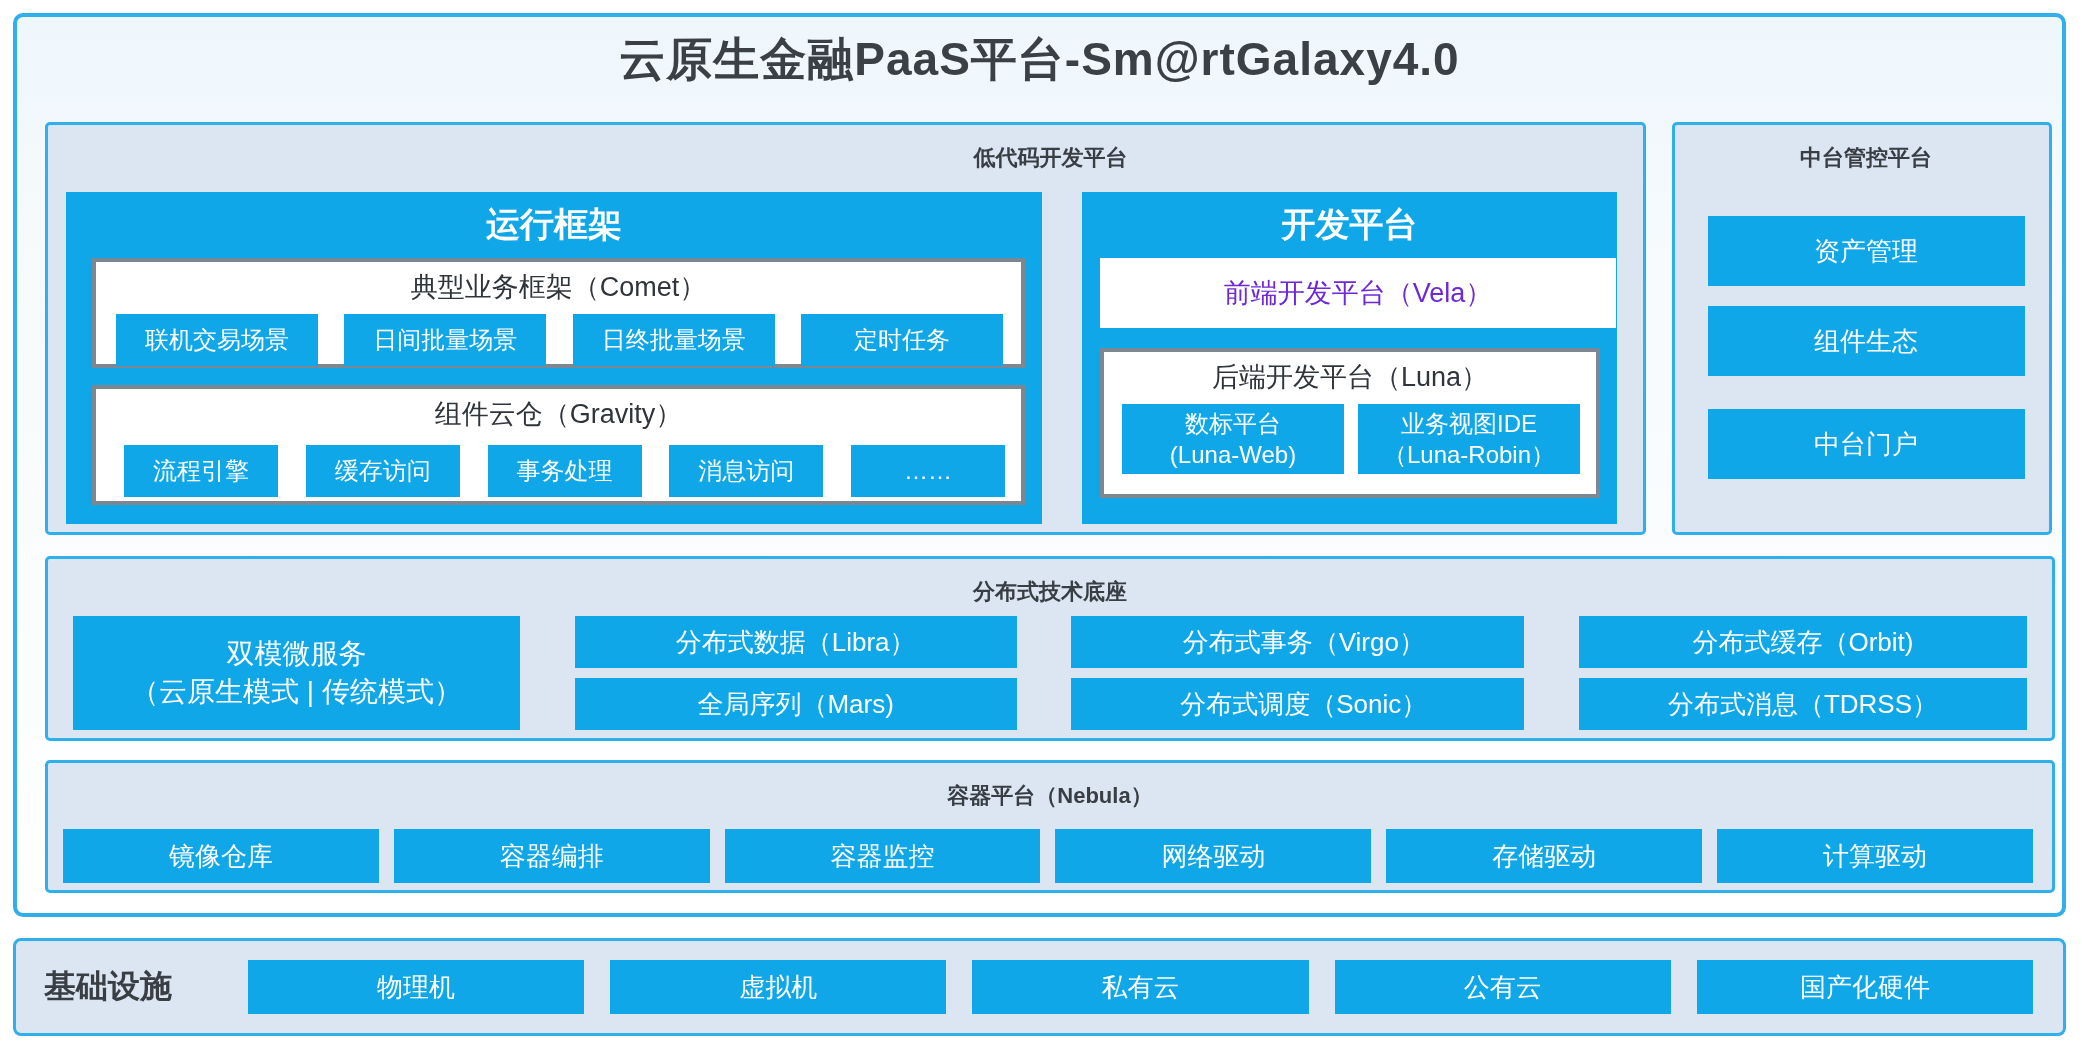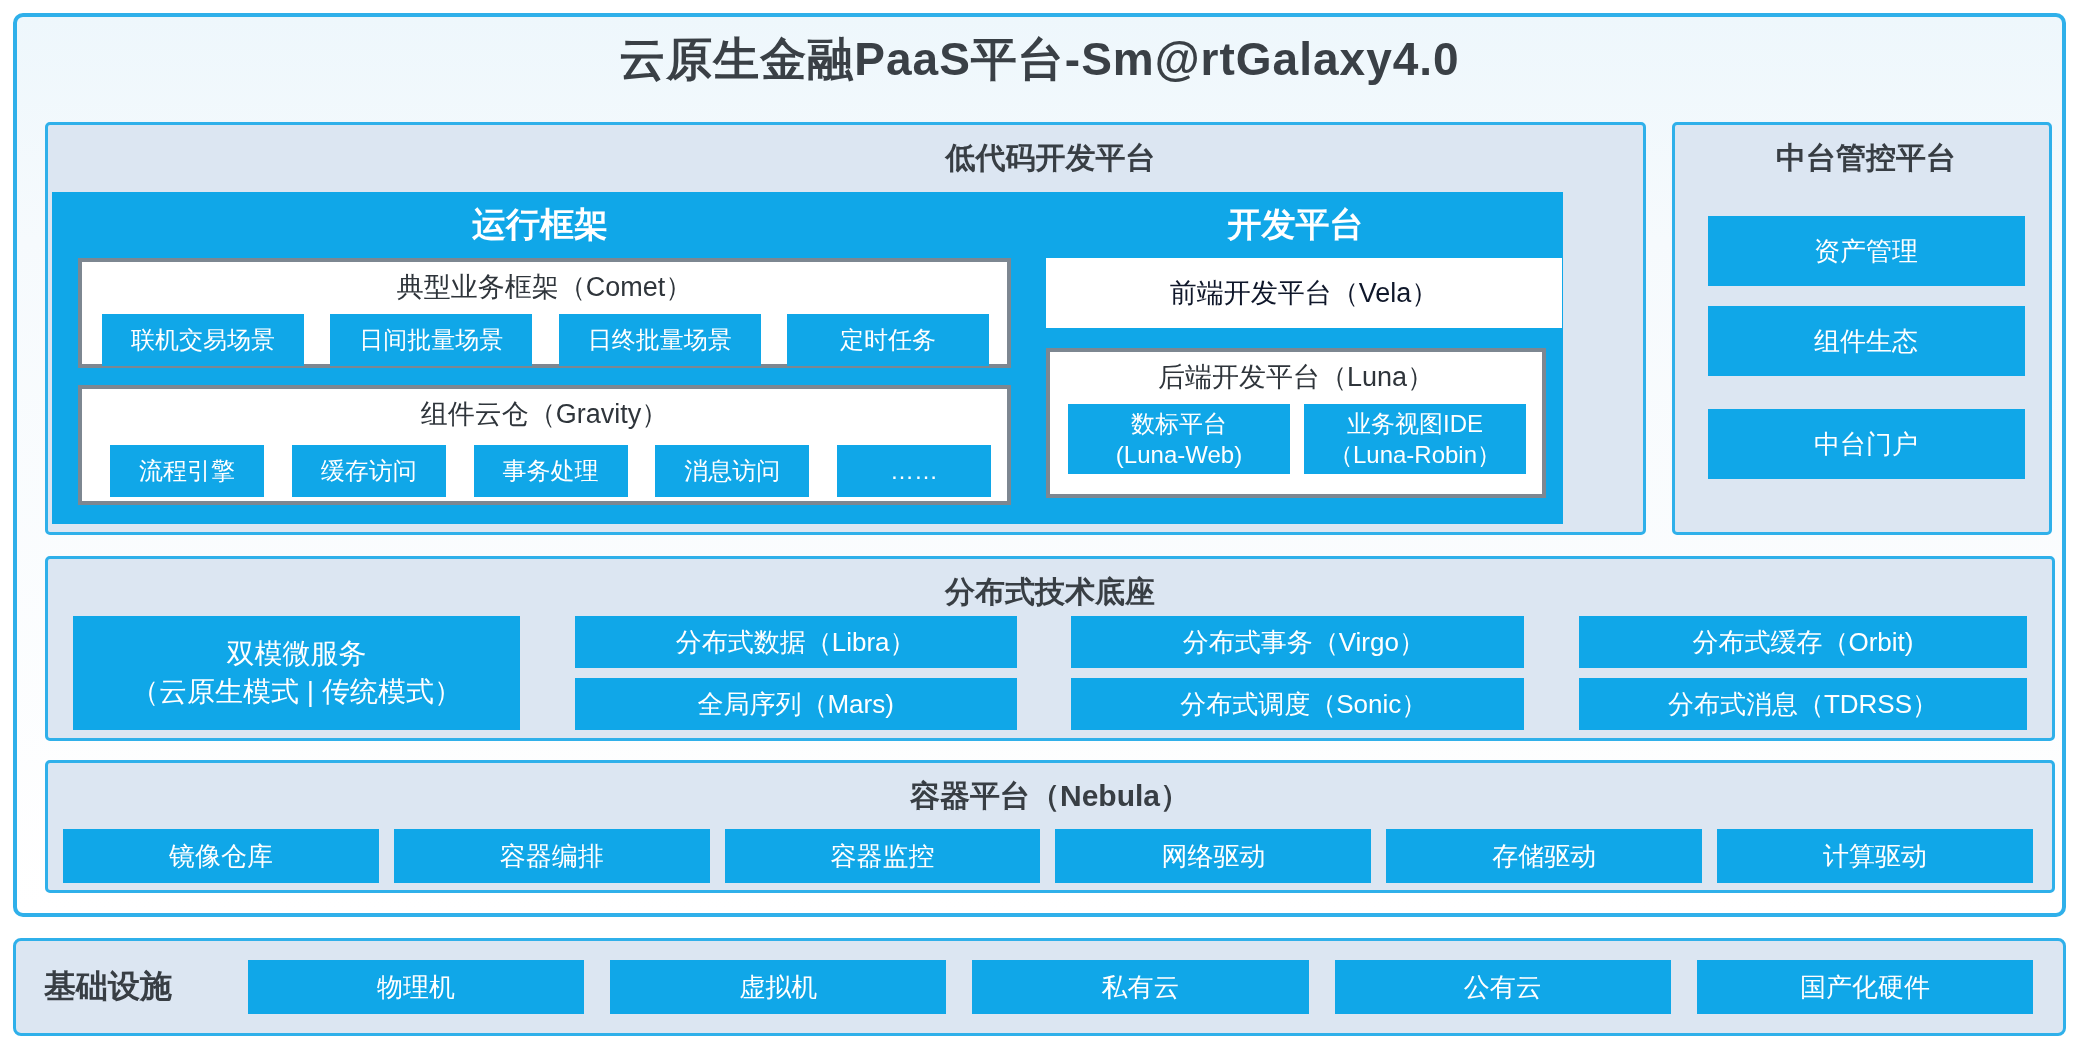--- a/index.html
+++ b/index.html
@@ -16,54 +16,54 @@
   .main-title{
     position:absolute;top:12px;left:0;width:100%;text-align:center;
     font-size:46px;font-weight:700;color:#3A4046;letter-spacing:1px;
   }
   
   .panel{
     position:absolute;box-sizing:border-box;background:#DCE6F2;
     border:3px solid #2FB0EA;border-radius:5px;
   }
   .panel-title{
-    text-align:center;font-size:30px;font-weight:700;color:#383E44;
+    text-align:center;font-size:22px;font-weight:700;color:#383E44;
     margin-top:12px;line-height:42px;
   }
   .shifted{position:relative;left:205px;}
   .lowcode{left:28px;top:105px;width:1601px;height:413px;}
   .midend{left:1655px;top:105px;width:380px;height:413px;padding-left:8px;}
   .distributed{left:28px;top:539px;width:2010px;height:185px;}
   .containerp{left:28px;top:743px;width:2010px;height:133px;}
   .infra{
     position:absolute;left:13px;top:938px;width:2053px;height:98px;
     box-sizing:border-box;background:#DCE6F2;border:3px solid #2FB0EA;border-radius:8px;
     display:flex;align-items:center;
   }
   
-  .lowcode-body{position:absolute;left:4px;top:67px;display:flex;}
+  .lowcode-body{position:absolute;left:18px;top:67px;display:flex;gap:40px;}
   .bluebox{background:#10A7E8;box-sizing:border-box;}
   .bluebox.runtime{width:976px;height:332px;}
   .bluebox.dev{width:535px;height:332px;}
   .bluebox-title{
     text-align:center;color:#ffffff;font-size:34px;font-weight:700;
     margin-top:8px;line-height:48px;
   }
   
   .whitebox{background:#ffffff;box-sizing:border-box;}
   .whitebox.bordered{border:4px solid #7D8791;}
   .whitebox-title{
     text-align:center;font-size:27px;color:#2F353B;margin-top:6px;line-height:38px;font-weight:400;
   }
   .comet{margin:10px 17px 4px 26px;height:110px;}
   .gravity{margin:17px 17px 0 26px;height:120px;}
   .vela{
     margin:10px 1px 0 18px;height:70px;
     display:flex;align-items:center;justify-content:center;
-    font-size:27px;color:#0f172a;
+    font-size:27px;color:#6d28d9;
   }
   .luna{margin:20px 17px 0 18px;height:150px;}
   
   .chip{
     background:#10A7E8;color:#ffffff;display:flex;flex-direction:column;
     align-items:center;justify-content:center;text-align:center;
     font-size:24px;box-sizing:border-box;
   }
   .chip-row{display:flex;}
   .comet-chips{margin-top:8px;padding:0 18px 0 20px;justify-content:space-between;}

